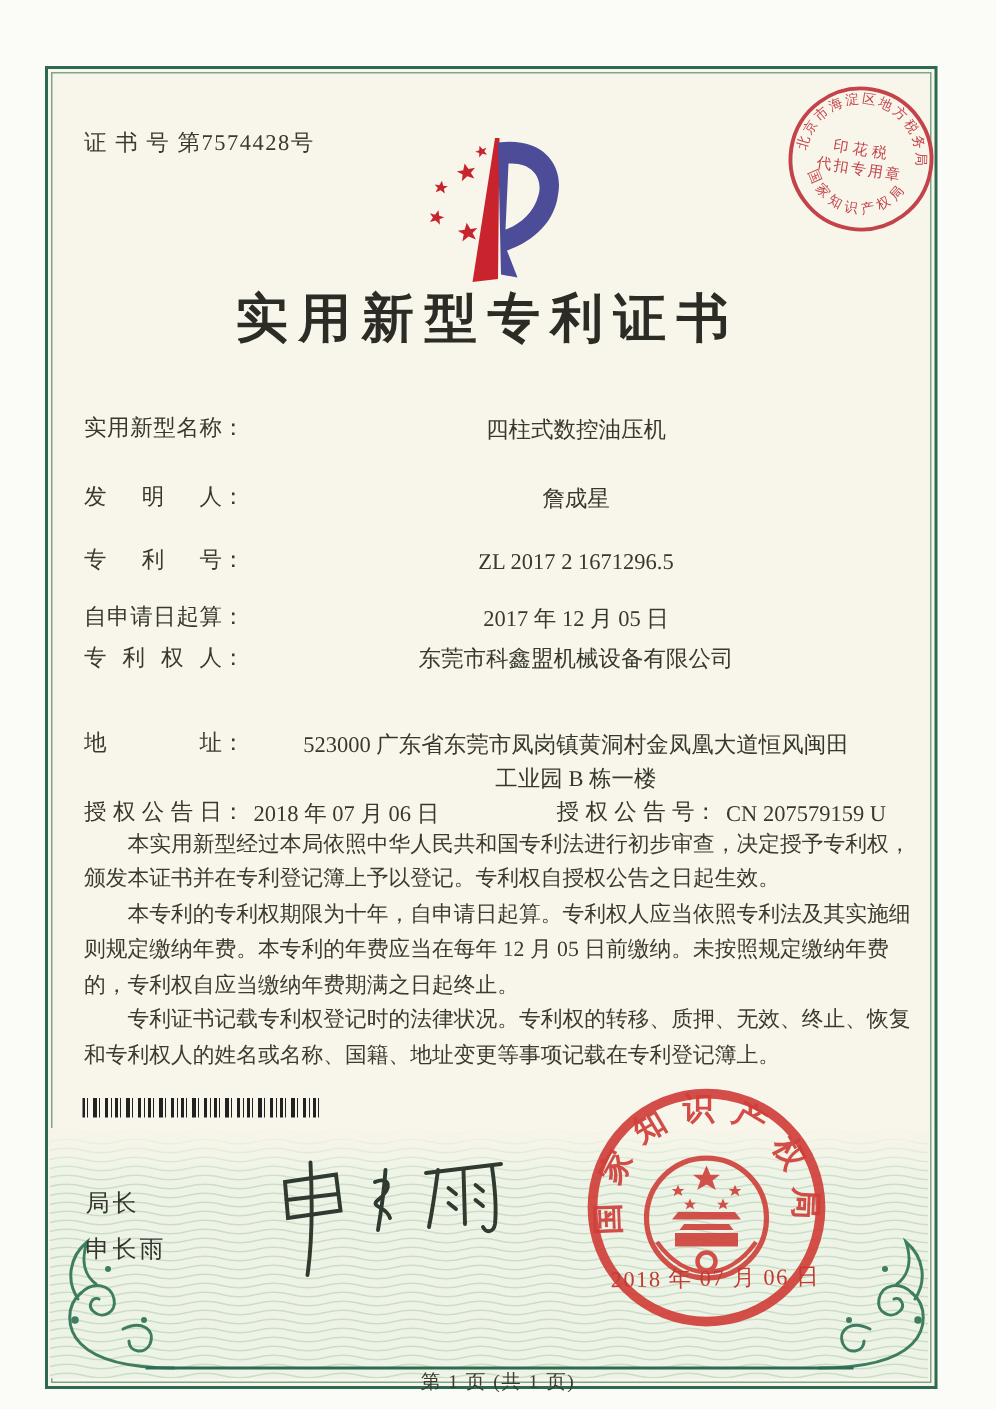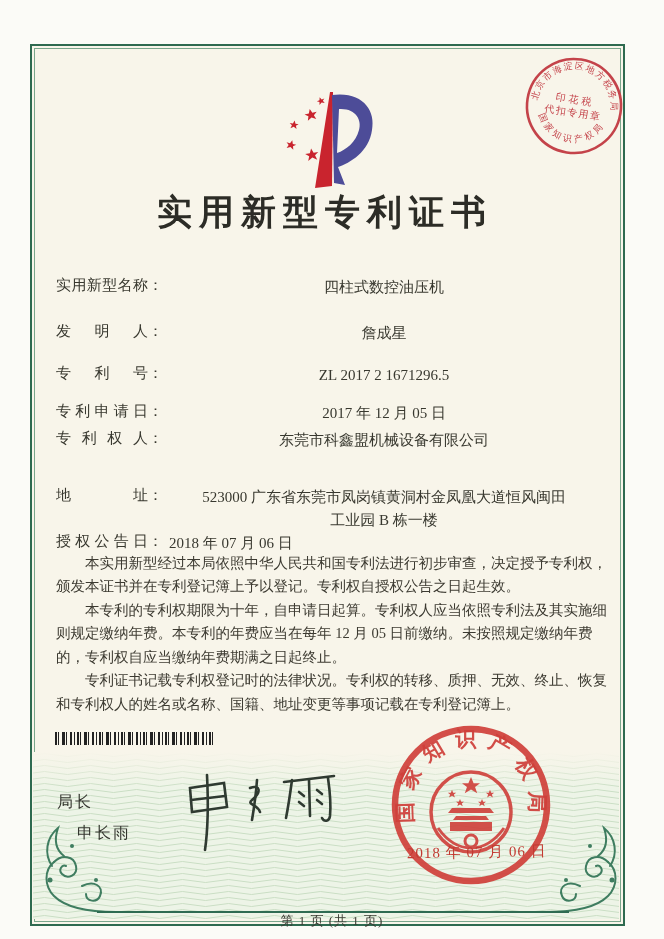--- a/index.html
+++ b/index.html
@@ -19,21 +19,21 @@
   .frow.half .f-value{width:auto;max-width:200px;}
   .grpB{position:absolute;left:315px;top:0;}
   .paras{position:absolute;left:56px;top:552px;width:554px;font-size:14.5px;color:#3c3a31;line-height:1.62;}
   .paras p{margin:0;text-indent:2em;}
   .barcode{position:absolute;left:55px;top:732px;width:158px;height:13px;
     background:repeating-linear-gradient(90deg,#222 0 2px,transparent 2px 3px,#222 3px 4px,
       transparent 4px 7px,#222 7px 10px,transparent 10px 11px,#222 11px 12px,
       transparent 12px 15px,#222 15px 17px,transparent 17px 19px,#222 19px 20px,transparent 20px 22px);}
   .band{position:absolute;left:33px;top:752px;}
   .signer-title{position:absolute;left:57px;top:792px;font-size:16px;color:#33352e;letter-spacing:2px;}
-  .signer-name{position:absolute;left:57px;top:823px;font-size:16px;color:#33352e;letter-spacing:2px;padding-left:20px;}
+  .signer-name{position:absolute;left:57px;top:823px;font-size:16px;color:#33352e;letter-spacing:2px;}
   .sign-svg{position:absolute;left:172px;top:760px;}
   .seal-svg{position:absolute;left:386px;top:720px;}
   .seal-date{position:absolute;left:407px;top:843px;font-size:15px;color:#c23a31;letter-spacing:1px;transform:rotate(-1deg);}
   .stamp-svg{position:absolute;left:522px;top:54px;transform:rotate(9deg);}
   .logo-svg{position:absolute;left:280px;top:82px;}
   .bottom-line{position:absolute;left:97px;top:911px;width:472px;height:2px;background:#2f6b52;}
   .page-num{position:absolute;left:0;right:0;top:883px;text-align:center;font-size:13px;color:#3b3b33;letter-spacing:1px;margin-top:29px;}
   .orn{position:absolute;top:822px;}
   .orn.left{left:38px;}
   .orn.right{left:544px;transform:scaleX(-1);}
@@ -82,20 +82,21 @@
       <path d="M14,44 C6,32 8,16 20,6 C16,18 18,28 26,34"></path>
       <path d="M44,64 C56,58 66,64 62,74 C59,81 48,80 48,72"></path>
     </g>
     <g fill="#3f7d60">
       <circle cx="12" cy="58" r="2.5"></circle>
         <circle cx="34" cy="24" r="2"></circle>
         <circle cx="58" cy="58" r="2"></circle>
     </g>
   </svg>
 
+  <div class="cert-no">证 书 号 第7574428号</div>
 
   <svg class="logo-svg" width="105" height="112" viewBox="0 0 105 112">
     <defs>
       <path id="star" d="M0,-10 L2.9,-3.1 L10,-3.1 L4.5,1.2 L6.9,8.1 L0,4 L-6.9,8.1 L-4.5,1.2 L-10,-3.1 L-2.9,-3.1 Z"></path>
     </defs>
     <path d="M50,10 L53,10 L52,104 L35,106 Z" fill="#c9242e"></path>
     <path fill-rule="evenodd" fill="#4d4c98" d="M52,13 C82,9 96,28 92,48 C89,70 70,81 58,85 L65,103 L54,101 Z
          M59,27 C76,26 82,38 79,48 C76,60 66,68 57,71 Z"></path>
     <use href="#star" fill="#c9242e" transform="translate(31,33) scale(0.62) rotate(-12)"></use>
     <use href="#star" fill="#c9242e" transform="translate(14,43) scale(0.45) rotate(8)"></use>
@@ -126,31 +127,34 @@
     <div class="frow" style="top:6px">
       <span class="f-label">实用新型名称</span><span class="f-colon">：</span><span class="f-value">四柱式数控油压机</span>
     </div>
     <div class="frow" style="top:52px">
       <span class="f-label">发明人</span><span class="f-colon">：</span><span class="f-value">詹成星</span>
     </div>
     <div class="frow" style="top:94px">
       <span class="f-label">专利号</span><span class="f-colon">：</span><span class="f-value">ZL 2017 2 1671296.5</span>
     </div>
     <div class="frow" style="top:132px">
-      <span class="f-label">专利申请日</span><span class="f-colon">：</span><span class="f-value">2017 年 12 月 05 日</span>
+      <span class="f-label">自申请日起算</span><span class="f-colon">：</span><span class="f-value">2017 年 12 月 05 日</span>
     </div>
     <div class="frow" style="top:159px">
       <span class="f-label">专利权人</span><span class="f-colon">：</span><span class="f-value">东莞市科鑫盟机械设备有限公司</span>
     </div>
     <div class="frow" style="top:216px">
       <span class="f-label">地址</span><span class="f-colon">：</span><span class="f-value">523000 广东省东莞市凤岗镇黄洞村金凤凰大道恒风闽田
 工业园 B 栋一楼</span>
     </div>
     <div class="frow half" style="top:262px">
       <span class="f-label">授权公告日</span><span class="f-colon">：</span><span class="f-value">2018 年 07 月 06 日</span>
+      <span class="grpB">
+        <span class="f-label">授权公告号</span><span class="f-colon">：</span><span class="f-value">CN 207579159 U</span>
+      </span>
     </div>
   </div>
 
   <div class="paras">
     <p>本实用新型经过本局依照中华人民共和国专利法进行初步审查，决定授予专利权，颁发本证书并在专利登记簿上予以登记。专利权自授权公告之日起生效。</p>
     <p>本专利的专利权期限为十年，自申请日起算。专利权人应当依照专利法及其实施细则规定缴纳年费。本专利的年费应当在每年 12 月 05 日前缴纳。未按照规定缴纳年费的，专利权自应当缴纳年费期满之日起终止。</p>
     <p>专利证书记载专利权登记时的法律状况。专利权的转移、质押、无效、终止、恢复和专利权人的姓名或名称、国籍、地址变更等事项记载在专利登记簿上。</p>
   </div>
 
   <div class="barcode"></div>

